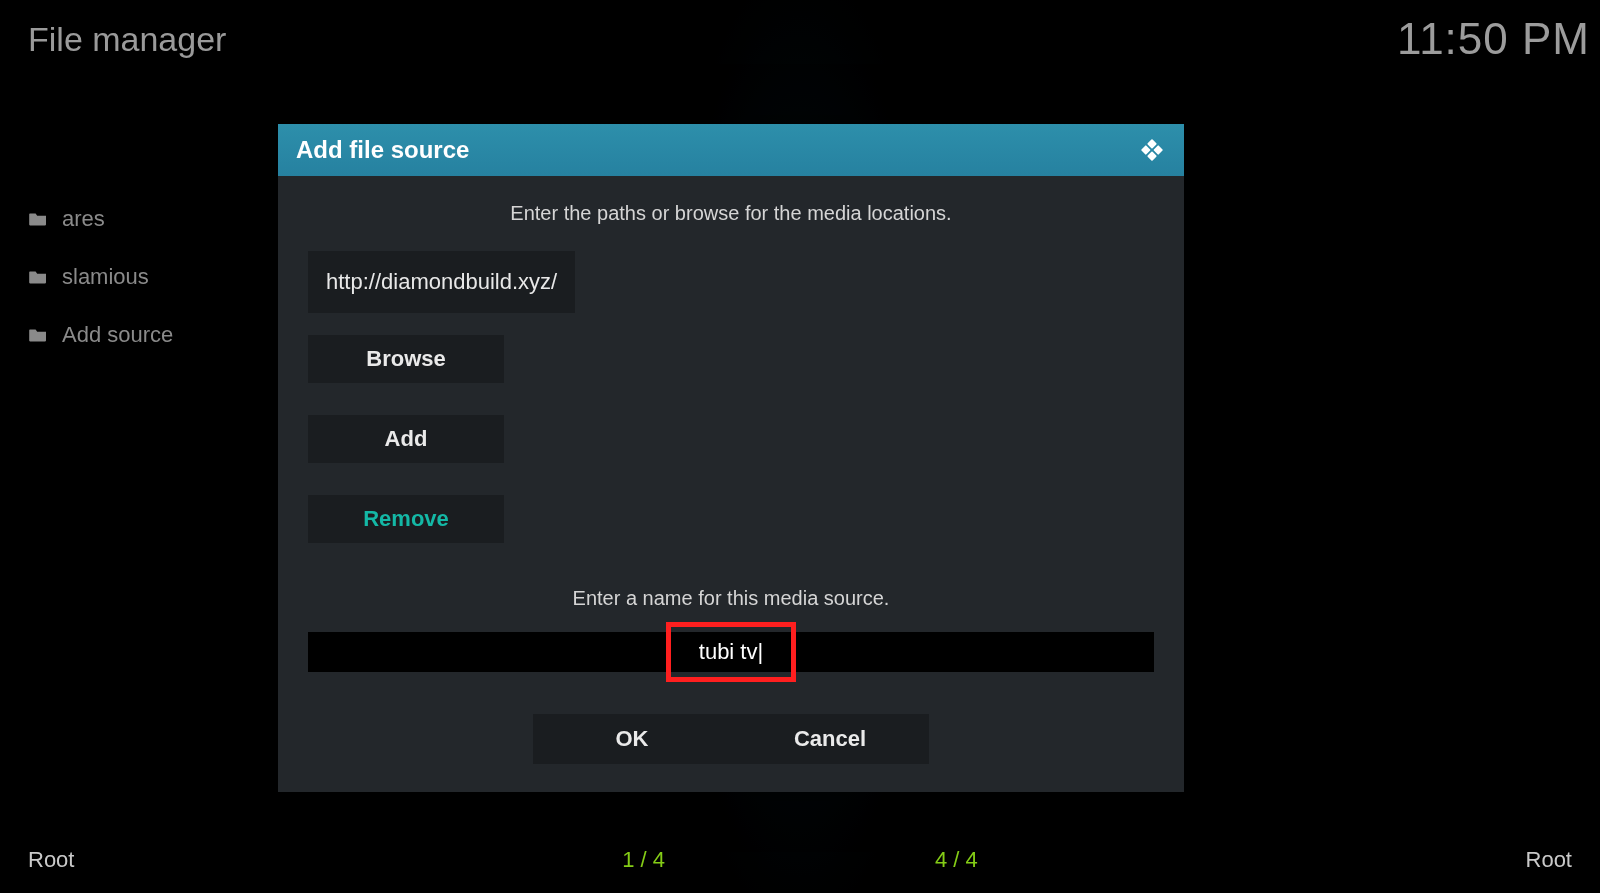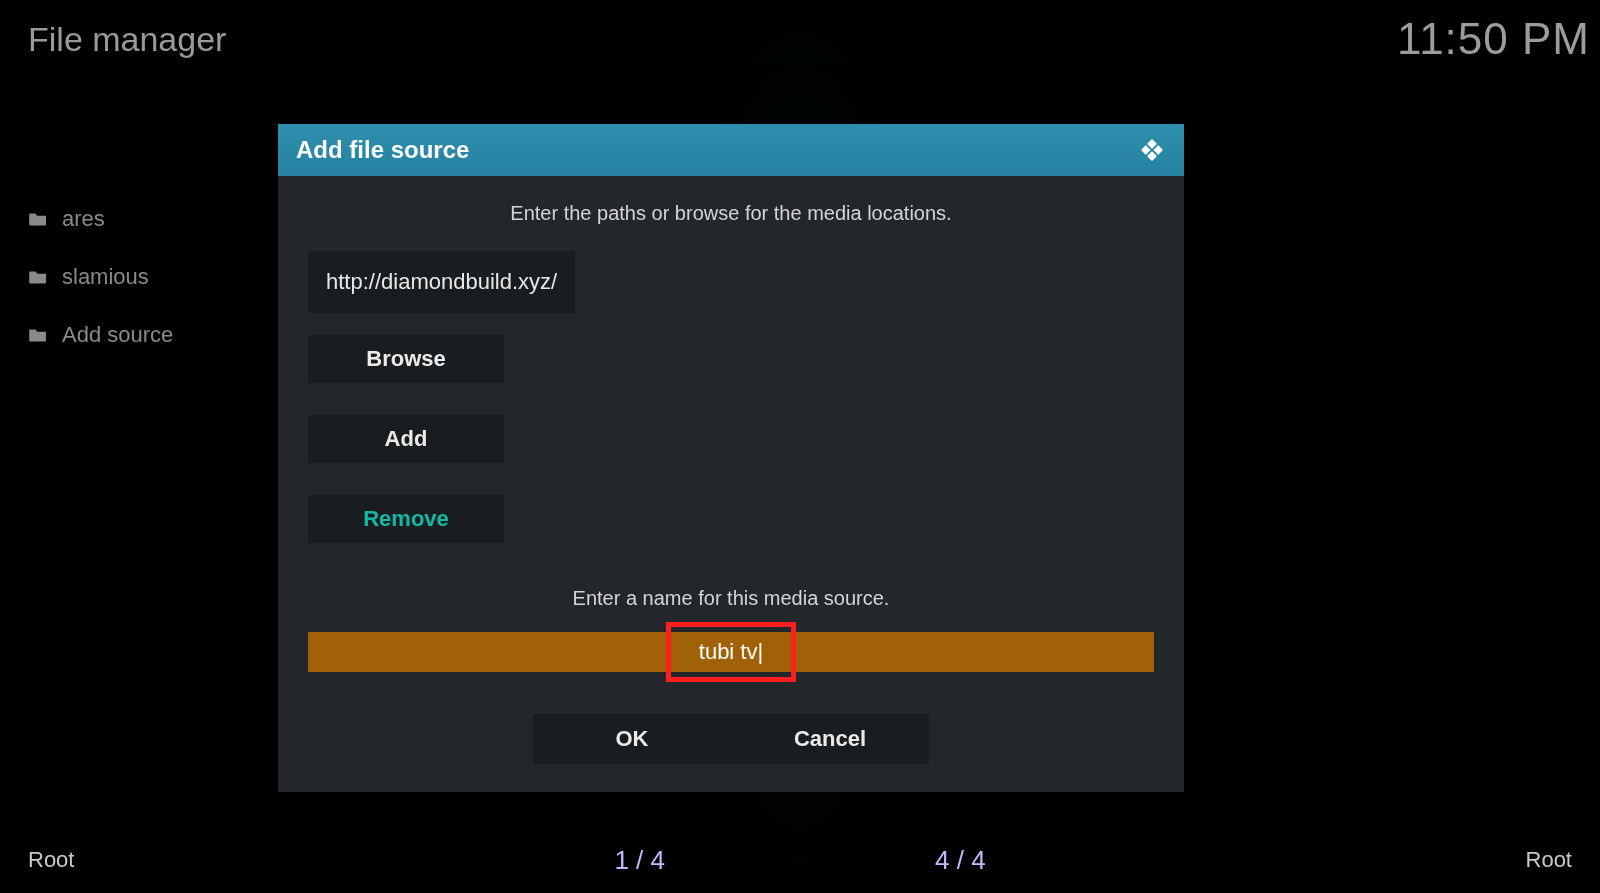--- a/index.html
+++ b/index.html
@@ -67,21 +67,21 @@
     display: flex;
     align-items: center;
     color: #c9c9c9;
     font-size: 22px;
   }
   .footer .left { flex: 0 0 auto; }
   .footer .right { flex: 0 0 auto; margin-left:auto; }
   .footer .counts {
     position:absolute; left:50%; transform:translateX(-50%);
     display:flex; gap:270px;
-    color:#c4b5fd; font-size:26px;
+    color:#84cc16; font-size:22px;
   }
 
   
   .dialog {
     position: absolute;
     left: 278px;
     top: 124px;
     width: 906px;
     background: #23272b;
     box-shadow: 0 0 40px rgba(0,0,0,0.6);
@@ -132,21 +132,21 @@
     text-align:center;
     font-size:20px;
     color:#d5d5d5;
     margin-top: 44px;
     margin-bottom: 4px;
   }
 
   .name-wrap { position:relative; margin-top:22px; }
   .name-input {
     height:40px;
-    background:#a16207;
+    background:#000000;
     color:#fff;
     font-size:22px;
     display:flex; align-items:center; justify-content:center;
     cursor:text;
   }
   .name-input .cursor { color:#fff; }
   .red-hl {
     position:absolute;
     border:5px solid #ff1f1f;
     width:130px;

